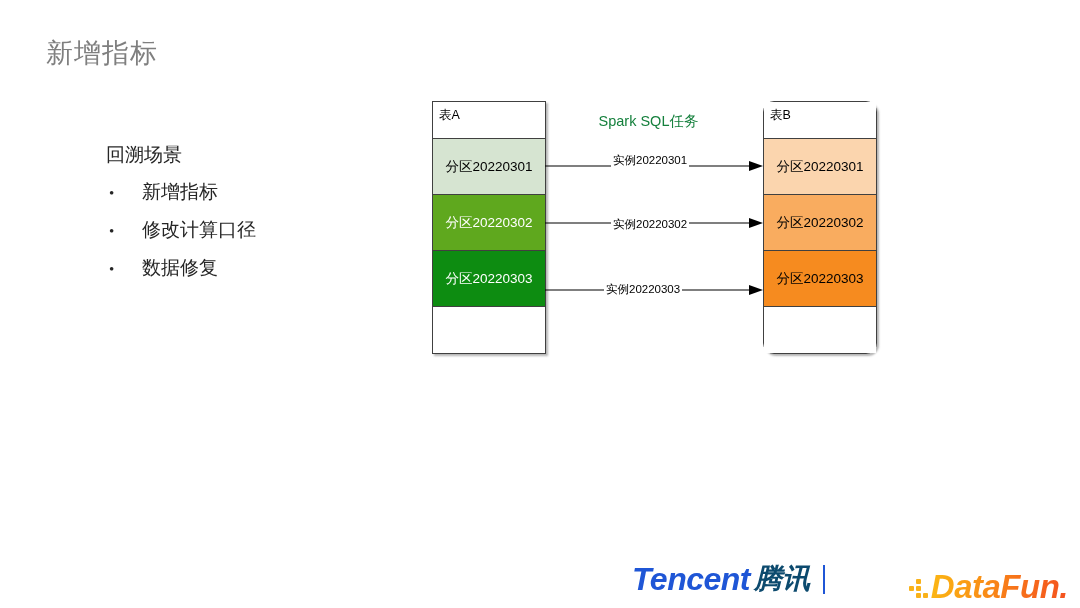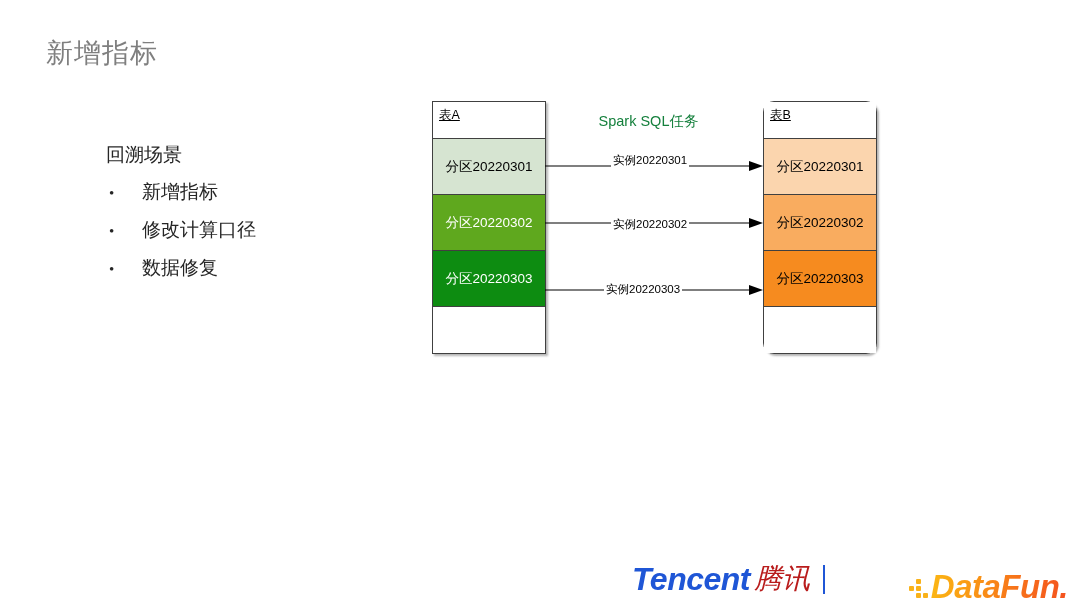--- a/index.html
+++ b/index.html
@@ -87,21 +87,20 @@
   #table-b { left: 763px; top: 101px; border-radius: 11px; }
 
   .table-header {
     height: 37px;
     box-sizing: border-box;
     border-bottom: 1.4px solid #404040;
     background: #ffffff;
     display: flex;
     align-items: flex-start;
     padding: 6px 0 0 6px;
-    text-decoration: underline;
   }
   .table-header-label {
     font-size: 12.5px;
     line-height: 14px;
     color: #000000;
     white-space: nowrap;
   }
 
   .cell {
     height: 56px;
@@ -176,23 +175,23 @@
     font-size: 32px;
     line-height: 34px;
     font-weight: bold;
     font-style: italic;
     color: #1f56d6;
     letter-spacing: -0.5px;
   }
   #tencent-cn {
     font-size: 28px;
     line-height: 34px;
-    font-weight: normal;
+    font-weight: bold;
     font-style: italic;
-    color: #b91c1c;
+    color: #0c4a6e;
     margin-left: 4px;
   }
   #logo-divider {
     position: absolute;
     right: 255px;
     bottom: 14px;
     width: 2px;
     height: 29px;
     background: #1f56d6;
   }

